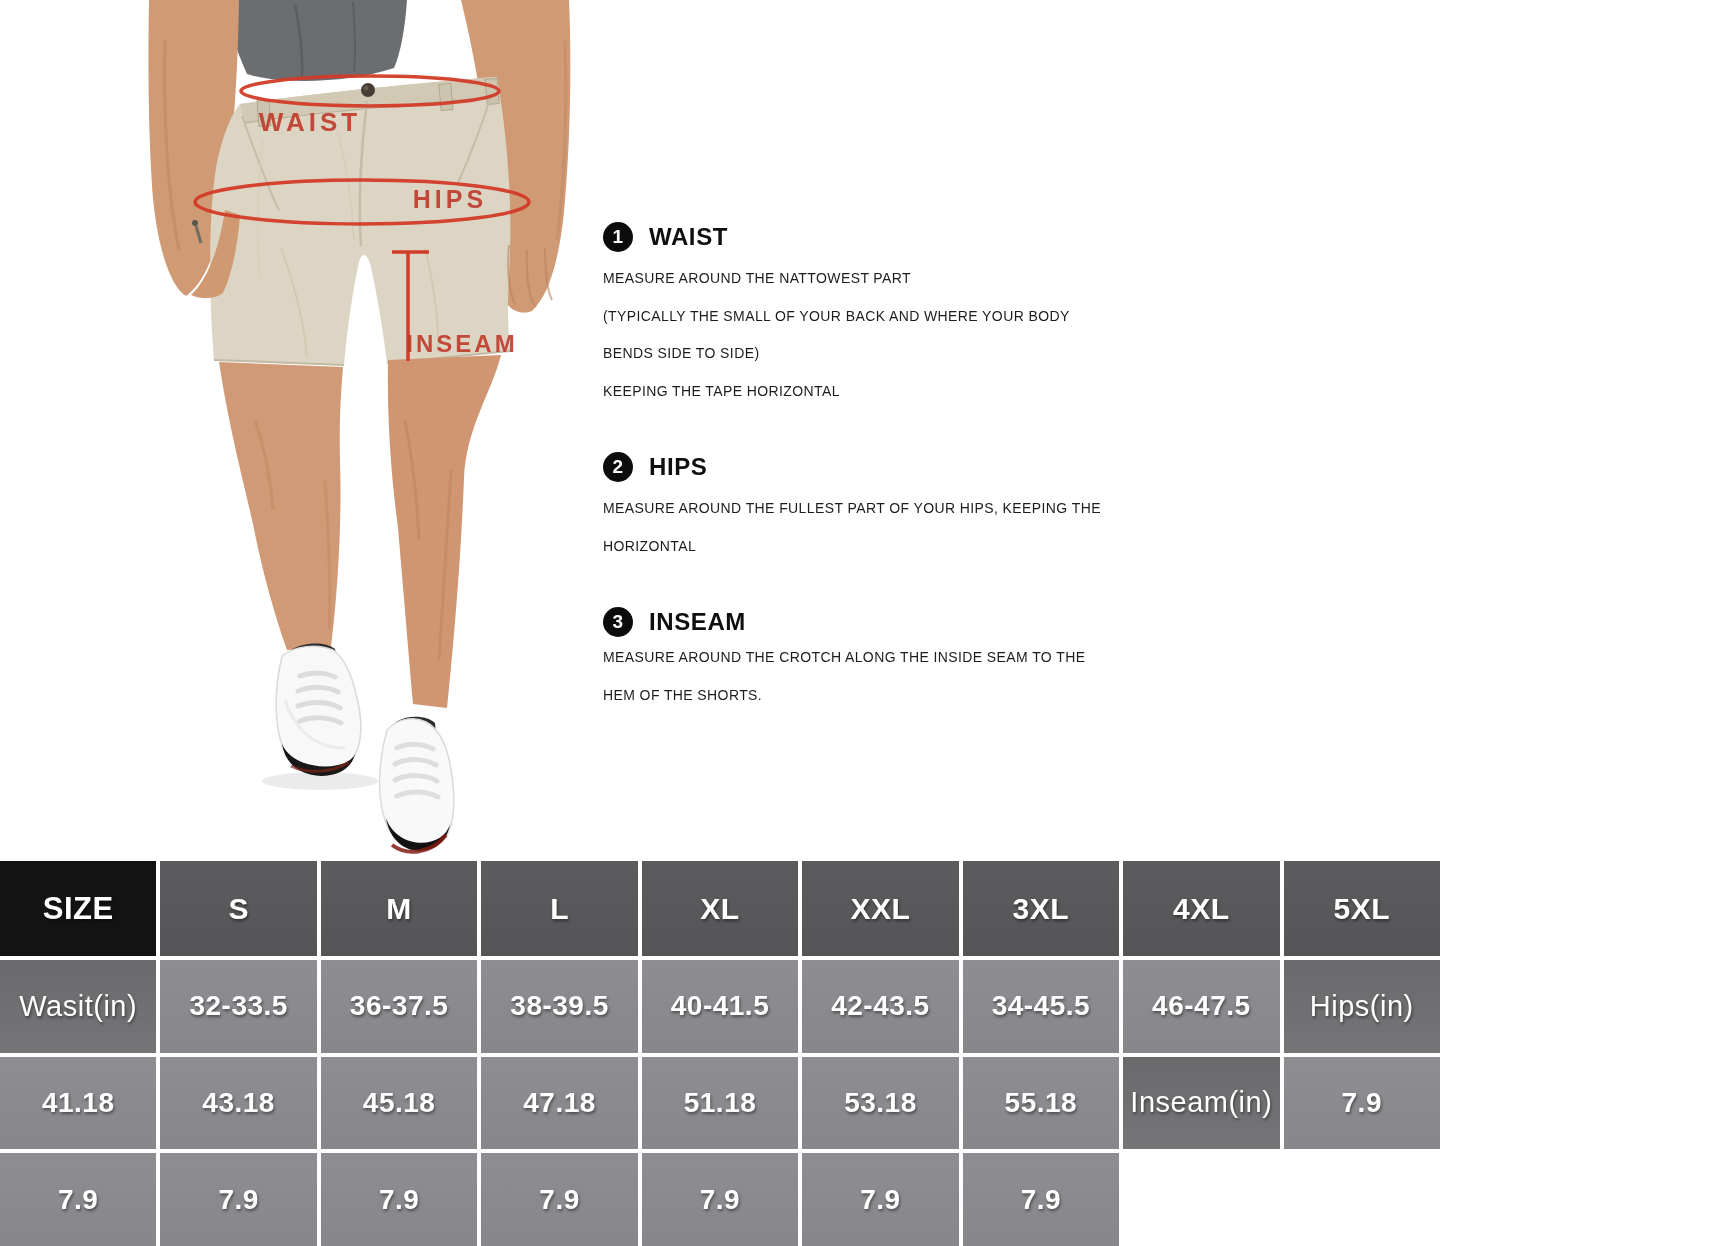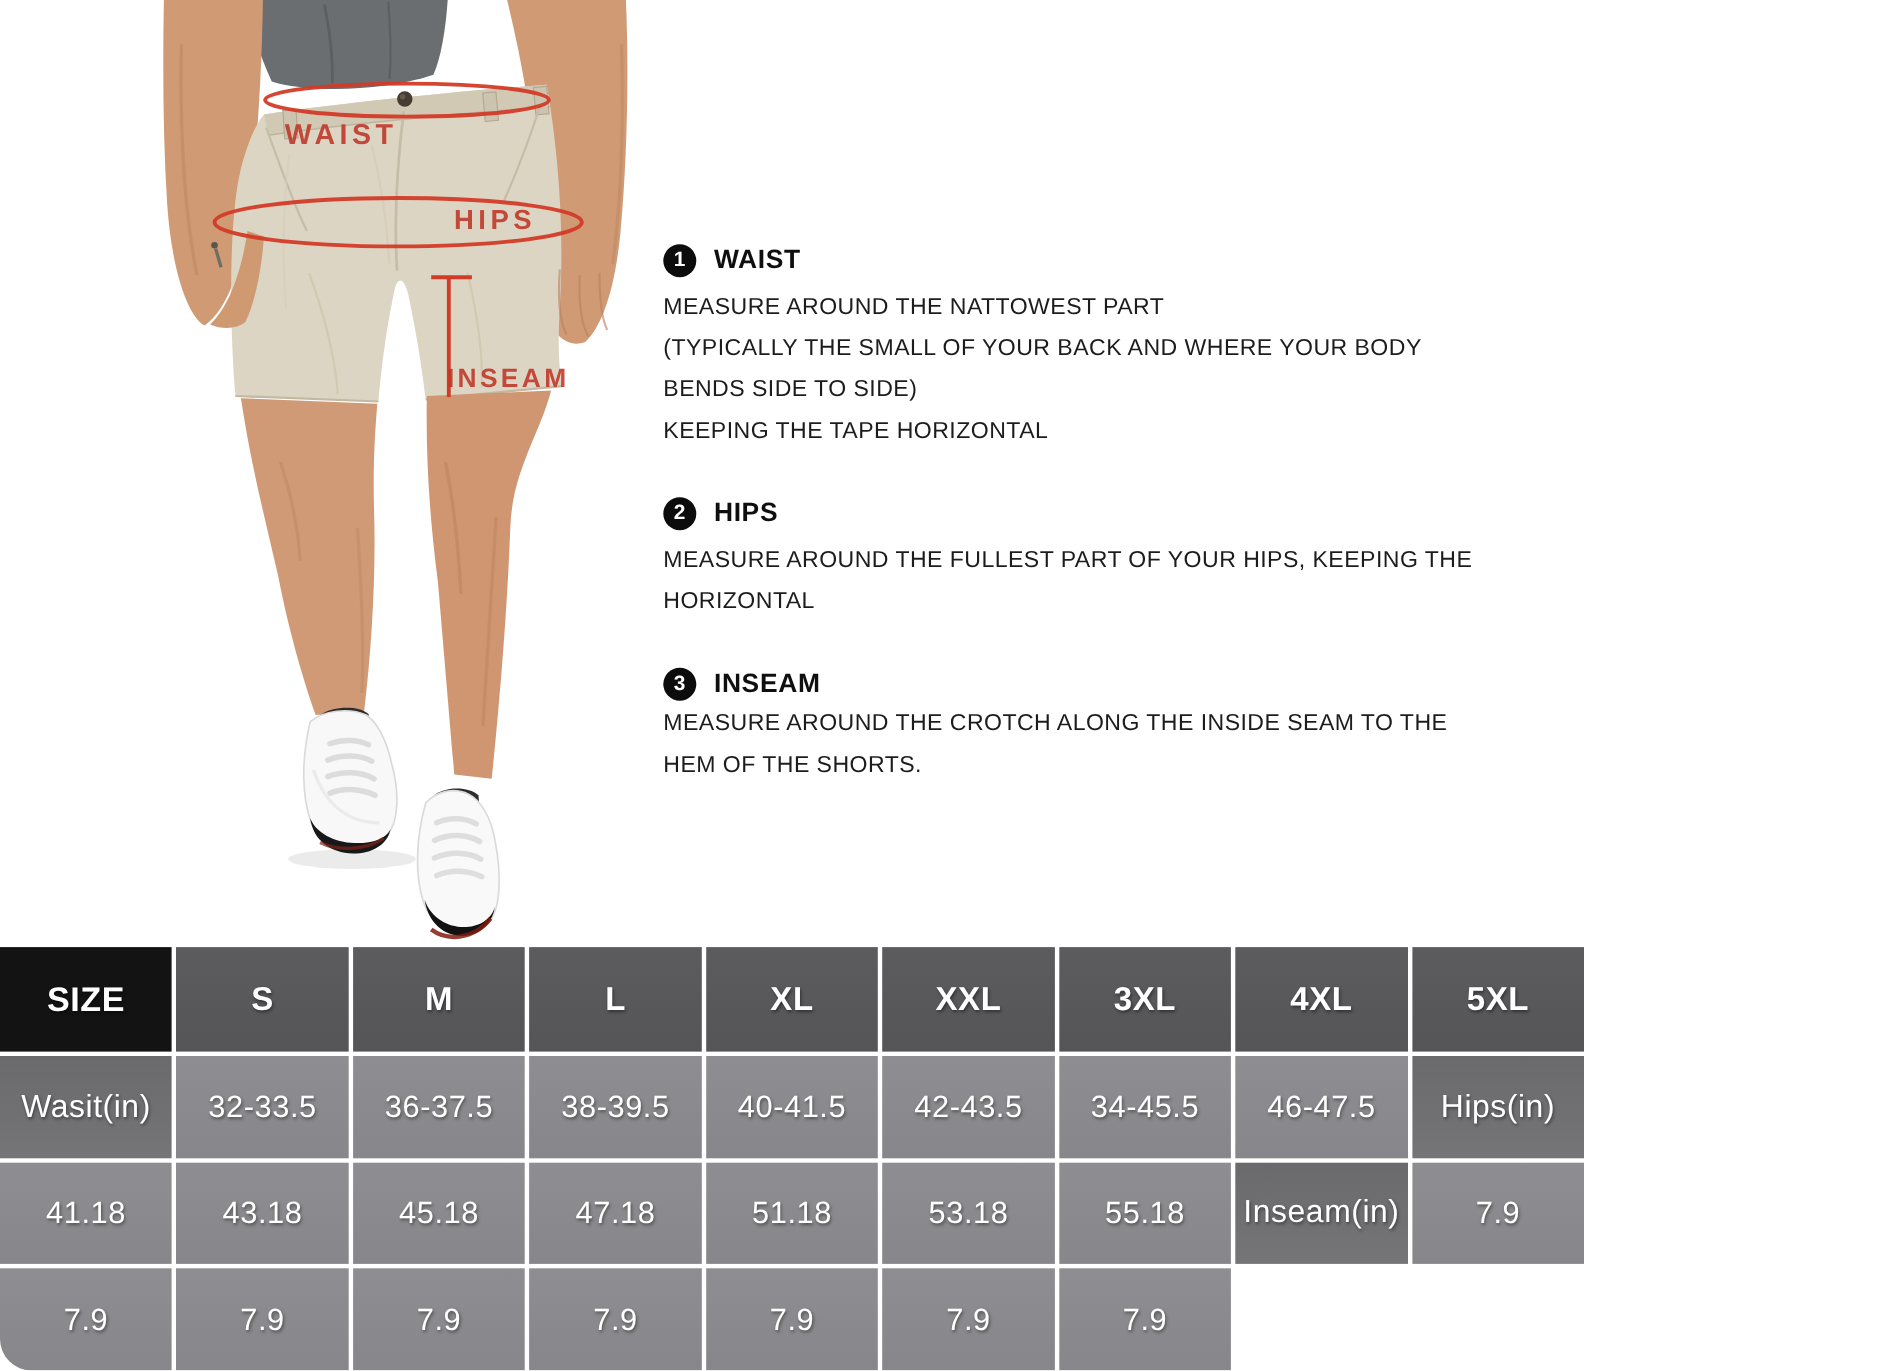--- a/index.html
+++ b/index.html
@@ -1,43 +1,42 @@
 <!DOCTYPE html>
 <html><head>
 <meta charset="utf-8">
 <style>
   html,body{margin:0;padding:0;background:#fff;}
   .canvas{
     position:relative;width:1723px;height:1246px;background:#ffffff;overflow:hidden;
     font-family:"Liberation Sans", sans-serif;
-    border-radius:29px;
   }
   
   .figure-wrap{position:absolute;left:95px;top:0;width:530px;height:860px;}
   
   .instructions{position:absolute;left:603px;top:222px;width:800px;color:#1b1b1b;}
   .inst-section{margin:0 0 0 0;}
   .inst-title{display:flex;align-items:center;gap:16px;font-size:24px;font-weight:700;color:#0f0f0f;letter-spacing:.6px;}
   .badge{width:30px;height:30px;border-radius:50%;background:#0c0c0c;color:#fff;font-size:19px;font-weight:700;
          display:flex;align-items:center;justify-content:center;flex:0 0 auto;}
-  .inst-lines{margin-top:8px;font-size:21px;line-height:37.5px;letter-spacing:.4px;color:#1c1c1c;}
+  .inst-lines{margin-top:8px;font-size:14px;line-height:37.5px;letter-spacing:.4px;color:#1c1c1c;}
   .sec-gap{margin-top:42px;}
   .line3-gap{margin-top:2px;}
   
   .size-table{
     position:absolute;left:0;top:858px;width:1440px;height:388px;
     display:grid;grid-template-columns:repeat(9,1fr);grid-template-rows:95px 1fr 1fr 1fr;
     gap:4px;background:#ffffff;box-sizing:border-box;padding-top:3px;
   }
   .cell{display:flex;align-items:center;justify-content:center;color:#fff;
         text-shadow:1px 2px 3px rgba(0,0,0,.45);letter-spacing:.5px;}
   .c-size{background:#131313;font-size:31px;font-weight:700;}
   .c-head{background:linear-gradient(#5c5c5f,#555558);font-size:30px;font-weight:700;}
   .c-label{background:linear-gradient(#6a6a6d,#757578);font-size:29px;font-weight:500;}
-  .c-val{background:linear-gradient(#8e8e92,#87878b);font-size:28px;font-weight:400;}
+  .c-val{background:linear-gradient(#8e8e92,#87878b);font-size:28px;font-weight:700;}
 </style>
 </head>
 <body>
 
 <div class="canvas">
 
   <div class="figure-wrap">
     <svg width="530" height="860" viewBox="0 0 530 860">
 
       <g>

